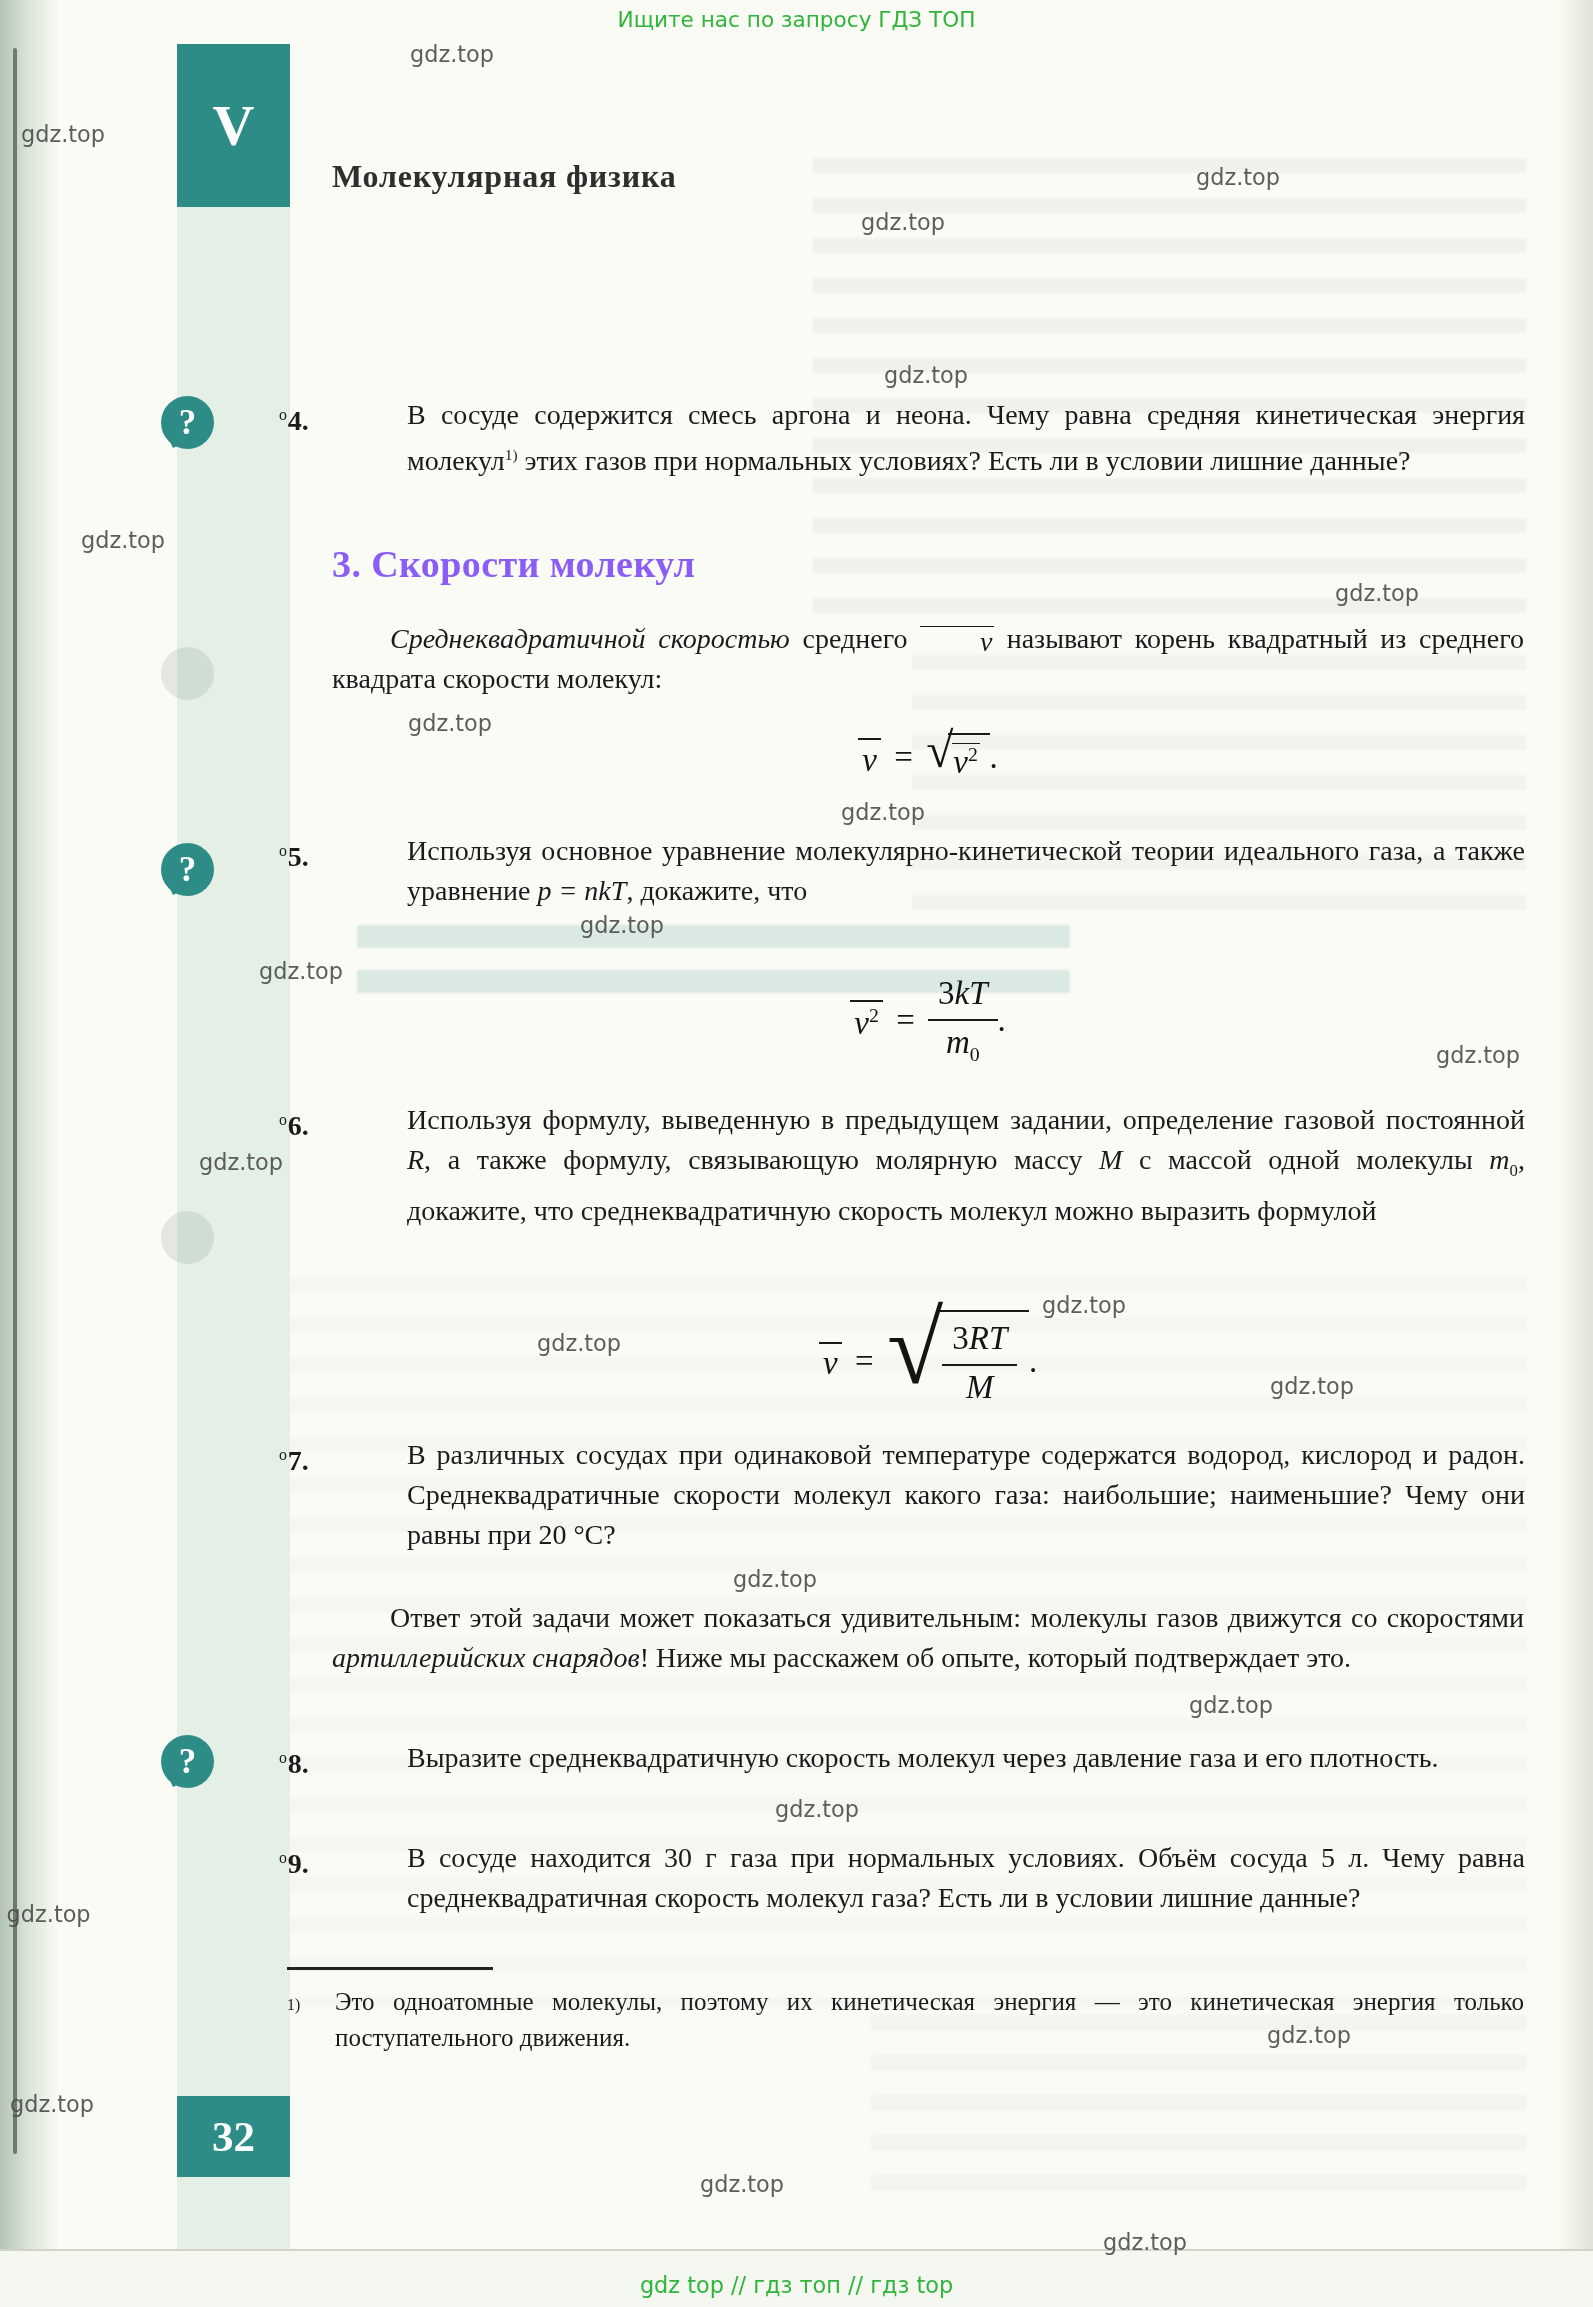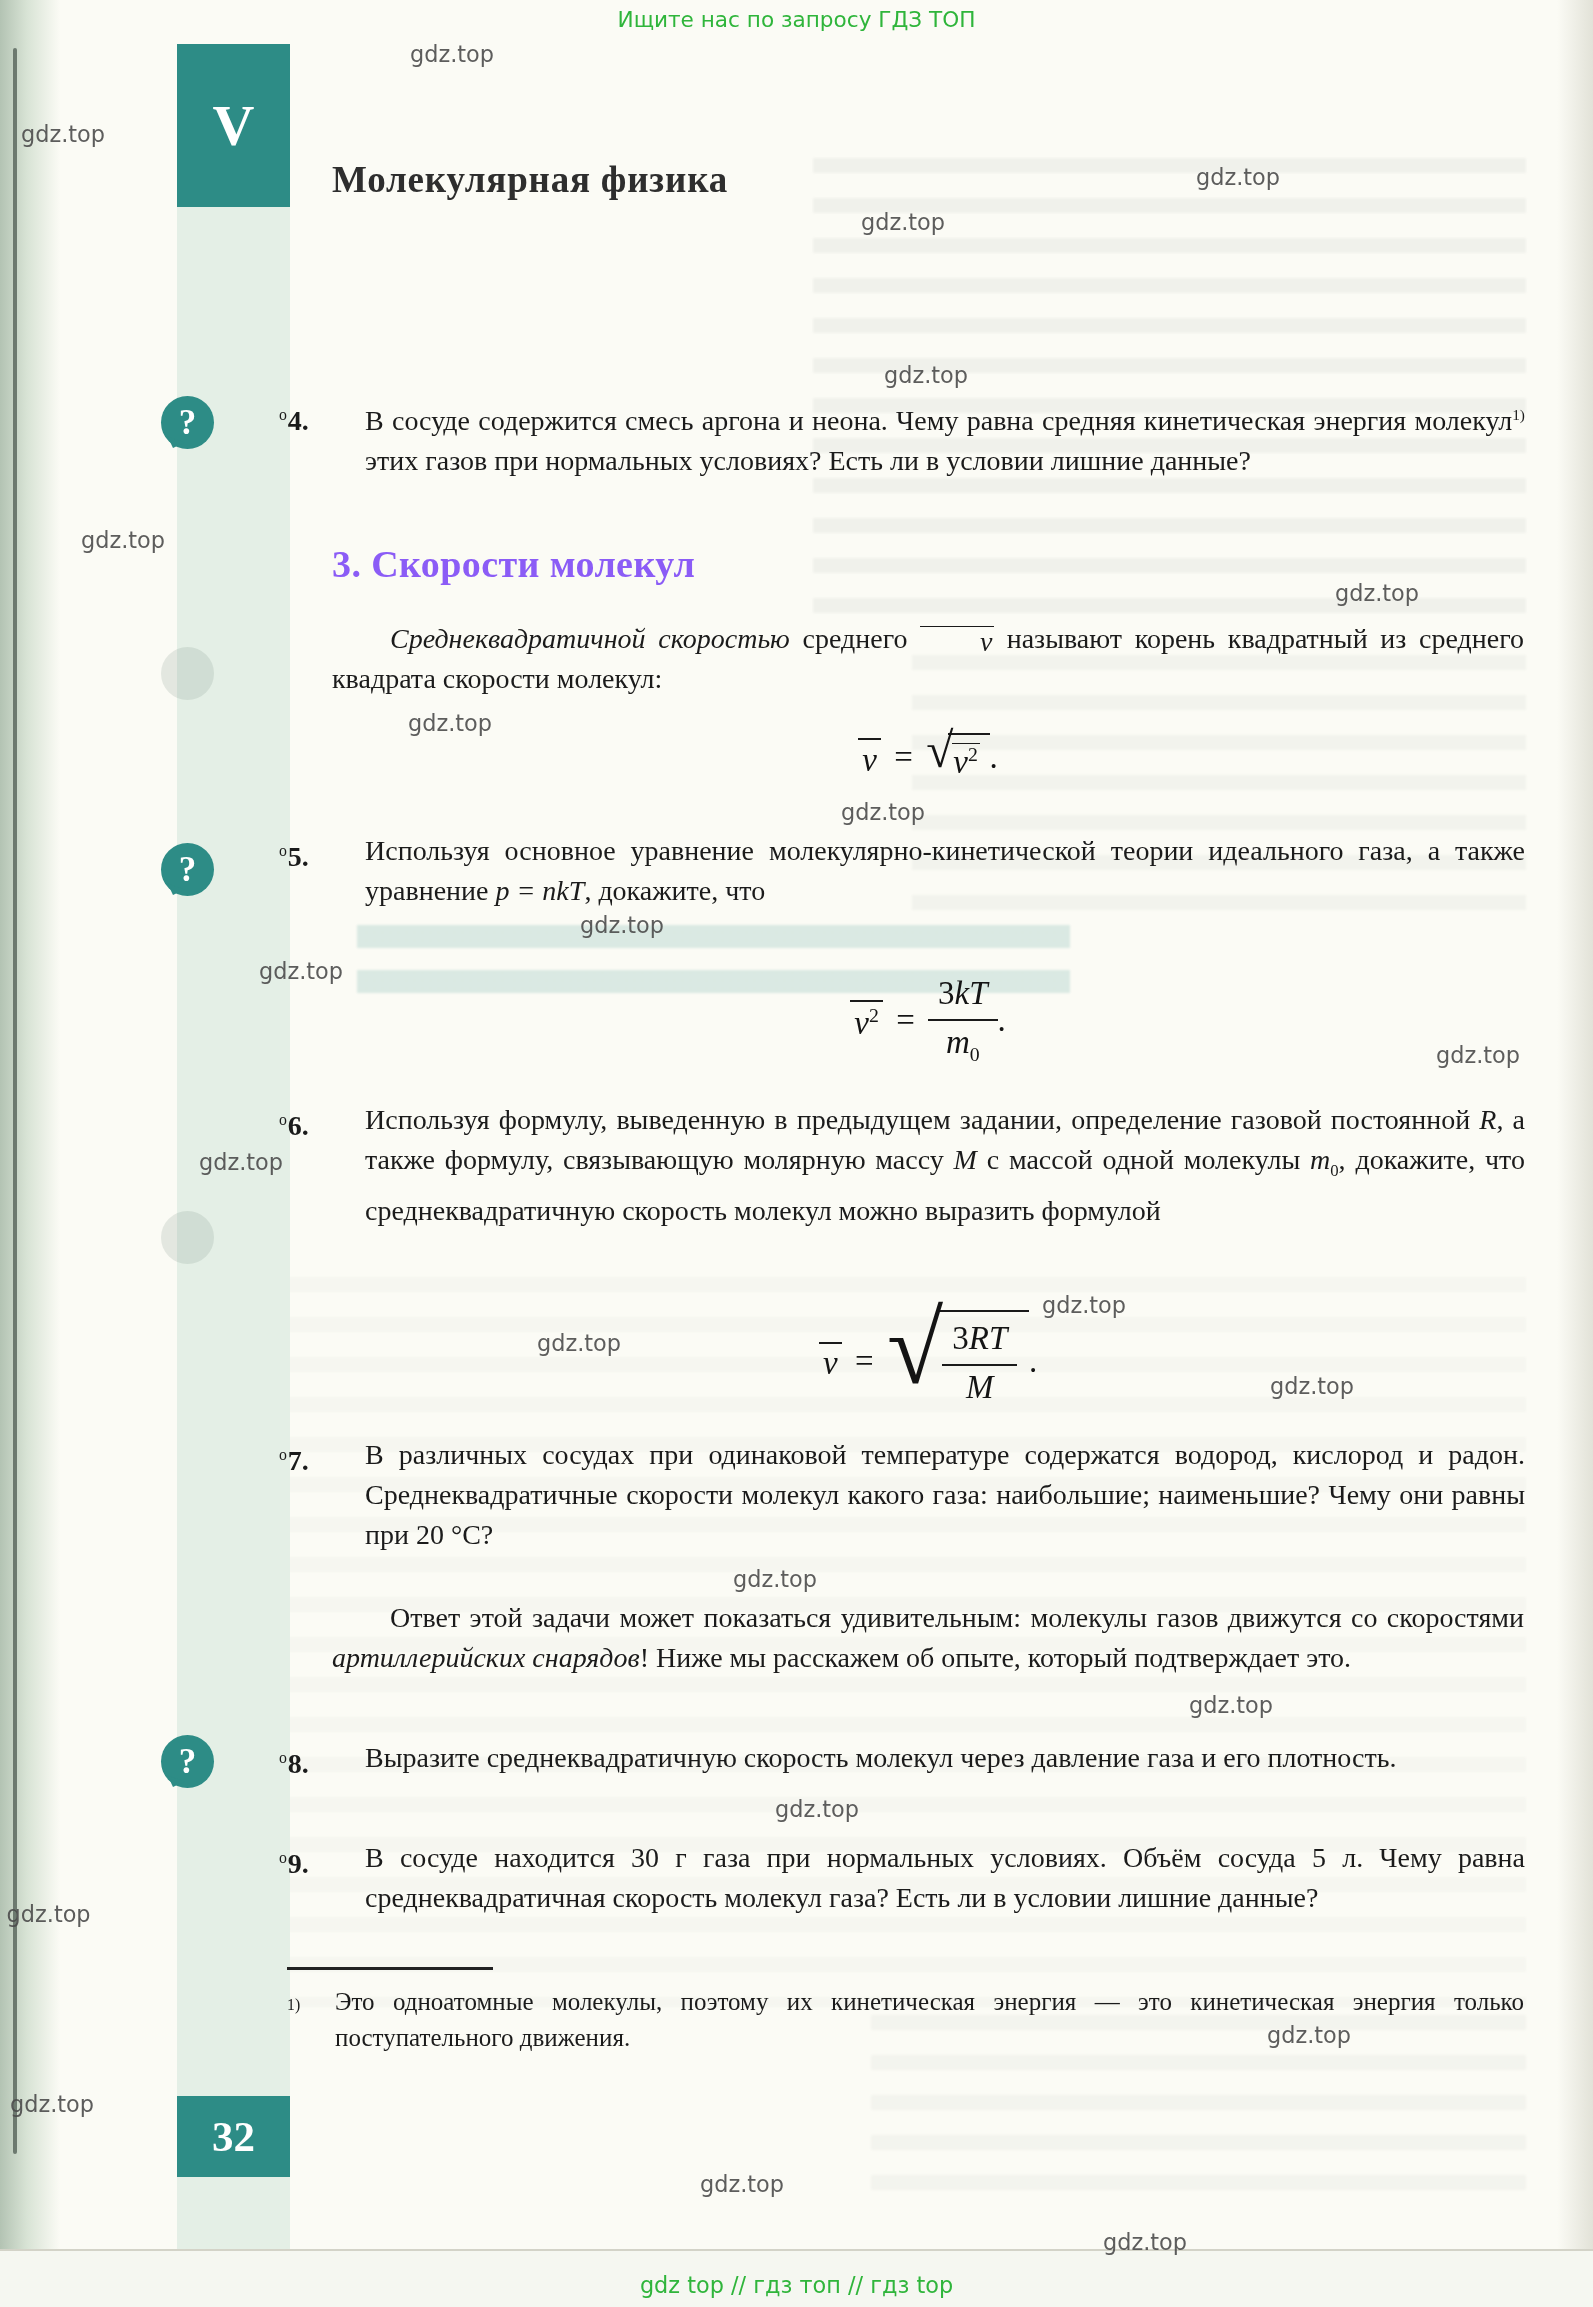--- a/index.html
+++ b/index.html
@@ -33,29 +33,29 @@
     background:rgba(104,128,116,.16); }
 
   
   .banner { position:absolute; left:0; width:100%; text-align:center;
     font-family:"DejaVu Sans", sans-serif; color:#2fb53b; }
   .banner.top { top:6.6px; font-size:21.6px; }
   .banner.bottom { top:2272px; font-size:22.4px; }
   .wm { position:absolute; font-family:"DejaVu Sans", sans-serif; font-size:22.4px; color:#4c4c4c; opacity:.9; white-space:nowrap; }
 
   
-  .hdr { position:absolute; left:332px; top:158px; font-size:37px; font-weight:bold; color:#2e2e2e; letter-spacing:0.8px; }
+  .hdr { position:absolute; left:332px; top:158px; font-size:32px; font-weight:bold; color:#2e2e2e; letter-spacing:0.8px; }
   .body { position:absolute; left:332px; width:1192px; font-size:28px; line-height:40px; color:#1b1b1b; text-align:justify; }
   .indent { text-indent:58px; }
   .sec { position:absolute; left:332px; top:542px; font-size:38px; font-weight:bold; color:#8b5cf6; letter-spacing:0.4px; }
 
   .q { position:absolute; left:279px; width:1246px; display:flex; font-size:28px; line-height:40px; color:#1b1b1b; }
   .qn { flex:0 0 86px; font-weight:bold; }
   .qn sup { font-size:15.8px; font-weight:normal; margin-right:0.8px; }
-  .qt { flex:1; text-align:justify; }
+  .qt { flex:1; text-align:justify;margin-left:42px; }
   .fnsup { font-size:.55em; vertical-align:super; }
 
   
   .formula { position:absolute; left:332px; width:1192px; text-align:center; font-size:33px; color:#141414; }
   .formula .eq { margin:0 13.3px; vertical-align:middle; display:inline-block; }
   .formula .end { vertical-align:middle; display:inline-block; }
   .ovl { display:inline-block; border-top:2.5px solid #1a1a1a; padding:2.5px 4.1px 0; line-height:1.05; vertical-align:middle; }
   .ovl.small { border-top-width:1.7px; padding:0 1.7px 0; }
   .sqrt { display:inline-flex; align-items:flex-start; vertical-align:middle; }
   .rsign { font-size:1.5em; line-height:1; transform:translateY(-6.6px); }

